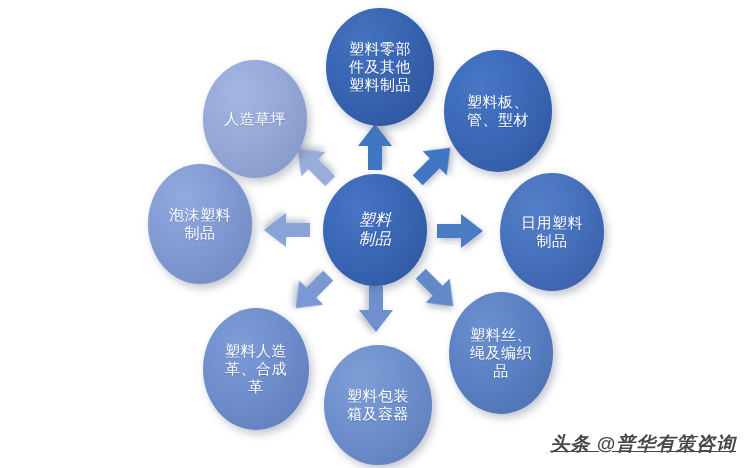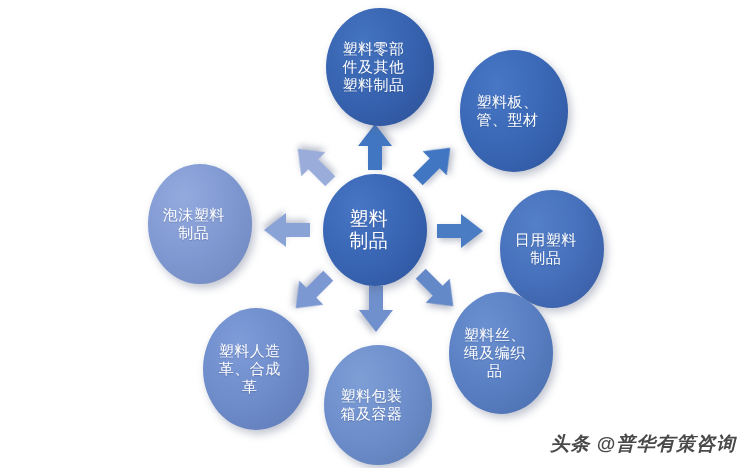--- a/index.html
+++ b/index.html
@@ -17,62 +17,63 @@
     background: #ffffff;
     overflow: hidden;
   }
 
   
   .node {
     position: absolute;
     border-radius: 50%;
     display: flex;
     align-items: center;
-    justify-content: flex-start;
+    justify-content: center;
     text-align: center;
     color: #ffffff;
     line-height: 1.18;
     box-sizing: border-box;
     filter: drop-shadow(3px 4px 4px rgba(90,100,130,0.38));
   }
   .node .label {
     display: block;
     width: 88%;
     white-space: pre-line;
     letter-spacing: 0.5px;
     text-shadow: 0 1px 1px rgba(30,45,85,0.25);
   }
 
   
   .hub {
     width: 104px;
     height: 112px;
     left: 323px;
     top: 174px;
-    font-size: 19px;
+    font-size: 16px;
     font-weight: 400;
     background: radial-gradient(ellipse at 34% 30%, #4876c4 0%, #3a67b5 45%, #2d539c 100%);
+    font-style: italic;
   }
 
   
   .sat { font-size: 15px; }
 
   .n-top {
     width: 108px; height: 118px;
     left: 326px; top: 8px;
     background: radial-gradient(ellipse at 34% 28%, #4473bf 0%, #3763b0 48%, #2c5096 100%);
   }
   .n-topright {
     width: 108px; height: 122px;
-    left: 460px; top: 50px;
+    left: 444px; top: 50px;
     background: radial-gradient(ellipse at 34% 28%, #4877c6 0%, #3a68b6 48%, #2e539b 100%);
   }
   .n-right {
     width: 104px; height: 118px;
-    left: 500px; top: 190px;
+    left: 500px; top: 173px;
     background: radial-gradient(ellipse at 34% 28%, #5480c8 0%, #4670bb 48%, #3659a1 100%);
   }
   .n-bottomright {
     width: 104px; height: 122px;
     left: 449px; top: 292px;
     background: radial-gradient(ellipse at 34% 28%, #6b90d0 0%, #5a80c4 48%, #496cab 100%);
   }
   .n-bottom {
     width: 108px; height: 120px;
     left: 324px; top: 345px;
@@ -117,20 +118,21 @@
     position: absolute;
     right: 14px;
     bottom: 11px;
     font-size: 19px;
     font-weight: bold;
     font-style: italic;
     color: #3a3a3a;
     letter-spacing: 1px;
     white-space: nowrap;
     opacity: 0.92;
+    text-decoration: underline;
   }
 </style>
 </head>
 <body>
 
 <div id="canvas">
 
   <div class="arrow a-top">
     <svg viewBox="0 0 46 34" xmlns="http://www.w3.org/2000/svg">
       <polygon points="0,10 24,10 24,0 46,17 24,34 24,24 0,24" fill="#4176c2"></polygon>
@@ -203,20 +205,23 @@
     <span class="label">塑料人造
 革、合成
 革</span>
   </div>
 
   <div class="node sat n-left">
     <span class="label">泡沫塑料
 制品</span>
   </div>
 
+  <div class="node sat n-topleft">
+    <span class="label">人造草坪</span>
+  </div>
 
   <div class="node hub">
     <span class="label">塑料
 制品</span>
   </div>
 
   <div class="watermark">头条 @普华有策咨询</div>
 
 </div>
 

